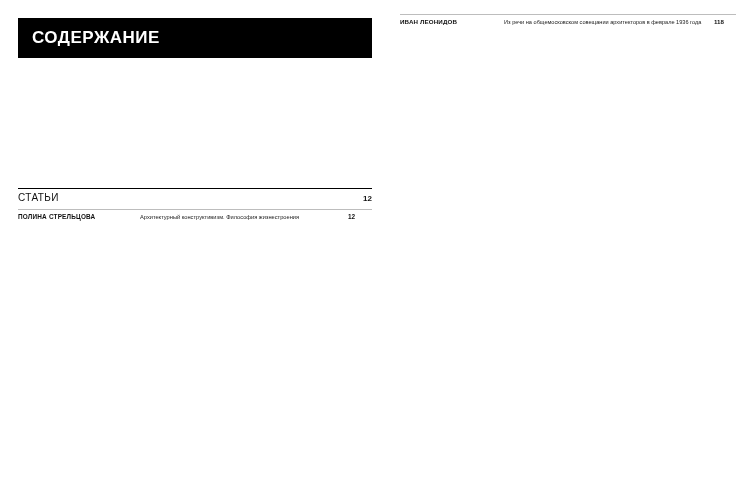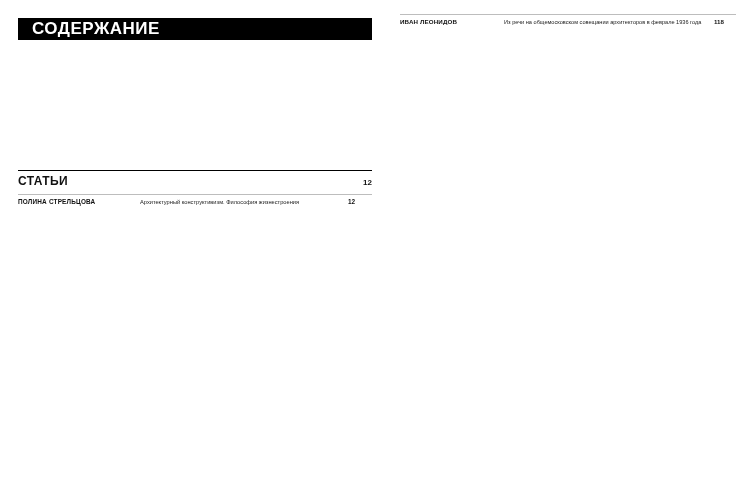--- a/index.html
+++ b/index.html
@@ -31,21 +31,21 @@
   }
   .col-right {
     width: 360px;
     padding: 0 14px 0 10px;
   }
 
   
   .title-block {
     margin: 18px 18px 0 18px;
     background: #000000;
-    height: 22px;
+    height: 40px;
     display: flex;
     align-items: center;
     padding-left: 14px;
   }
   .title-block .title-text {
     color: #ffffff;
     font-size: 17px;
     font-weight: bold;
     letter-spacing: 0.5px;
   }
@@ -56,22 +56,22 @@
     padding-top: 130px;
   }
   .sec-head {
     display: flex;
     align-items: baseline;
     border-top: 1px solid #000;
     padding-top: 3px;
     margin-bottom: 6px;
   }
   .sec-head .sec-title {
-    font-size: 12px;
-    font-weight: bold;
+    font-size: 10px;
+    font-weight: normal;
     letter-spacing: 0.4px;
     flex: 1;
   }
   .sec-head .sec-page {
     font-size: 8px;
     font-weight: bold;
     width: 24px;
     text-align: right;
   }
 

